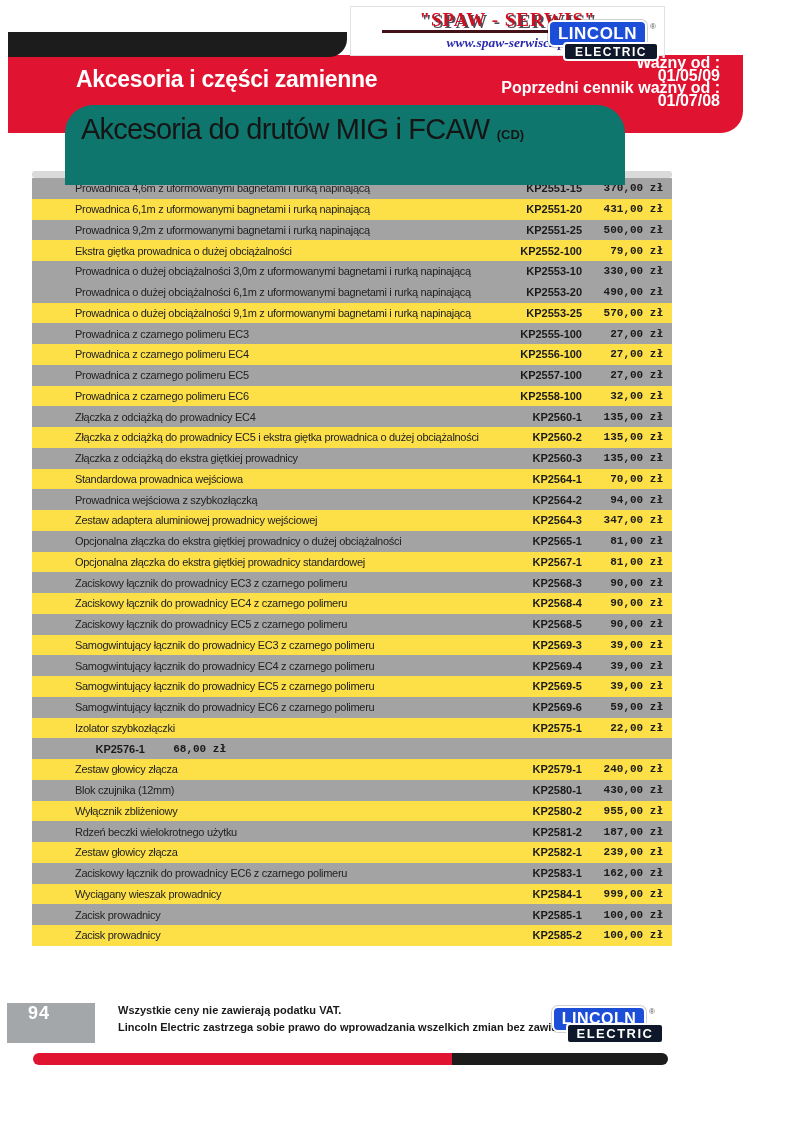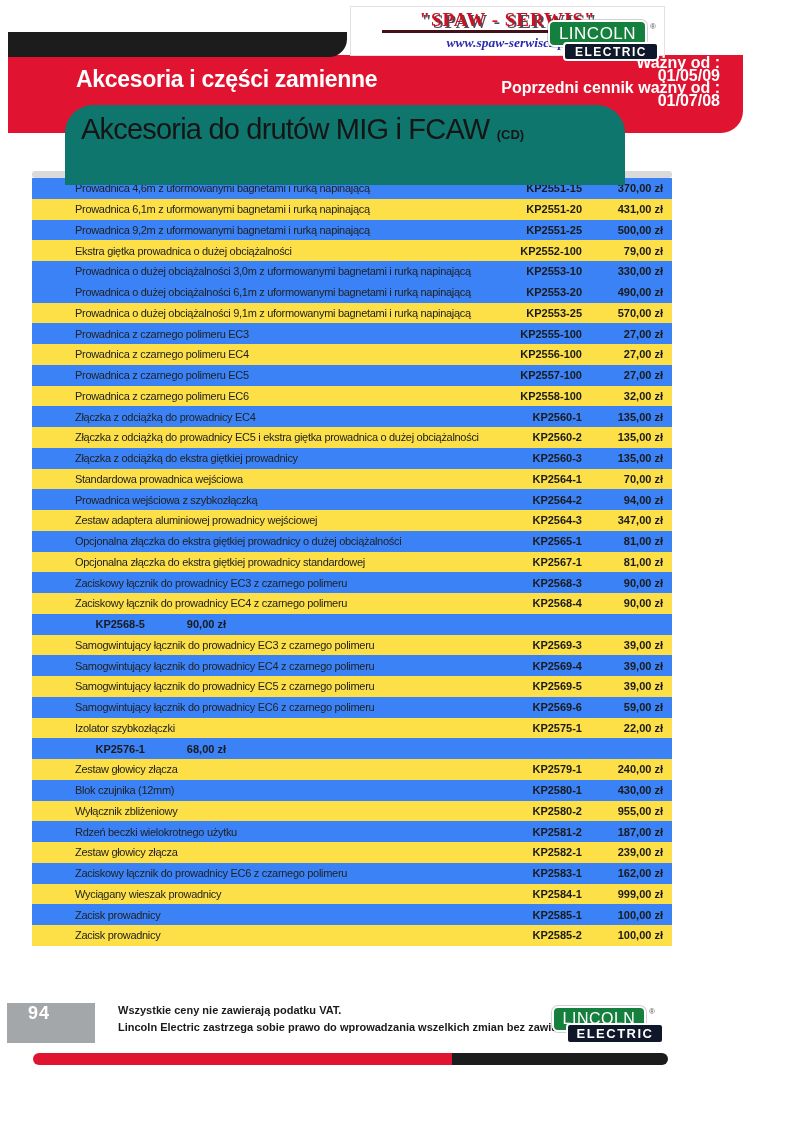--- a/index.html
+++ b/index.html
@@ -18,44 +18,44 @@
 
   .spaw-box{position:absolute;left:350px;top:6px;width:315px;height:50px;background:#fff;
             border:1px solid #e2e2e2;z-index:4;text-align:center;box-sizing:border-box;padding-top:2px;}
   .spaw-name{font-family:"Liberation Serif",serif;font-weight:bold;font-size:19px;
              color:#cf1020;text-shadow:2px 2px 0 rgba(45,45,60,0.85);letter-spacing:1px;}
   .spaw-underline{width:252px;height:3px;background:#44101a;margin:0 auto;margin-top:-1px;}
   .spaw-url{font-family:"Liberation Serif",serif;font-style:italic;font-weight:bold;
             font-size:13.5px;color:#2a2aae;margin-top:2px;display:inline-block;}
 
   .lincoln-logo{position:absolute;z-index:6;}
-  .lincoln-black{position:absolute;background:#15803d;color:#fff;font-weight:normal;
+  .lincoln-black{position:absolute;background:#1d4ed8;color:#fff;font-weight:bold;
                  border:2px solid #fff;border-radius:6px;display:flex;align-items:center;
                  justify-content:center;box-shadow:0 0 0 1px rgba(0,0,0,0.18);letter-spacing:0.5px;}
   .lincoln-red{position:absolute;background:#0f172a;color:#fff;font-weight:bold;
                border:2px solid #fff;border-radius:4px;display:flex;align-items:center;
                justify-content:center;letter-spacing:1.5px;}
   .reg-mark{position:absolute;font-size:8px;color:#555;}
 
   .title-panel{position:absolute;left:65px;top:105px;width:560px;height:80px;background:#0f766e;
                border-radius:28px 28px 0 0;z-index:3;}
   .section-title{position:absolute;left:16px;top:8px;font-size:29px;letter-spacing:-0.8px;
                  color:#151515;white-space:nowrap;}
   .section-suffix{font-size:13px;font-weight:bold;letter-spacing:0;}
 
   
   .separator-bar{position:absolute;left:32px;top:171px;width:640px;height:7px;
                  background:#DADADA;border-radius:3px;}
   .price-table{position:absolute;left:32px;top:178px;width:640px;}
   .t-row{display:flex;align-items:center;height:20.75px;box-sizing:border-box;
-         padding-left:43px;padding-right:9px;background:#3b82f6;}
+         padding-left:43px;padding-right:9px;background:#a3a3a3;}
   .t-row.shaded{background:#fde047;}
   .t-name{flex:1;font-size:11px;letter-spacing:-0.3px;white-space:nowrap;overflow:hidden;color:#222;}
   .t-code{width:70px;text-align:right;font-size:11px;font-weight:bold;white-space:nowrap;color:#1a1a1a;}
-  .t-price{width:81px;text-align:right;font-size:11px;font-weight:bold;white-space:nowrap;color:#1a1a1a;}
+  .t-price{width:81px;text-align:right;font-size:11px;font-weight:bold;white-space:nowrap;color:#1a1a1a;font-family:Liberation Mono, monospace;}
 
   
   .page-num-box{position:absolute;left:7px;top:1003px;width:88px;height:40px;background:#A4A7A9;
                 display:flex;align-items:flex-start;justify-content:center;}
   .page-num{color:#fff;font-size:18px;font-weight:bold;letter-spacing:1px;margin-right:24px;}
   .footer-notes{position:absolute;left:118px;top:1002px;font-size:11px;font-weight:bold;
                 line-height:17px;color:#1a1a1a;}
   .bottom-bar{position:absolute;left:33px;top:1053px;width:635px;height:12px;border-radius:7px;
               background:linear-gradient(90deg,#E01330 0%,#E01330 66%,#1C1C1C 66%,#1C1C1C 100%);}
 </style>
@@ -195,20 +195,21 @@
         <span class="t-name">Zaciskowy łącznik do prowadnicy EC3 z czarnego polimeru</span>
         <span class="t-code">KP2568-3</span>
         <span class="t-price">90,00 zł</span>
       </div>
       <div class="t-row shaded">
         <span class="t-name">Zaciskowy łącznik do prowadnicy EC4 z czarnego polimeru</span>
         <span class="t-code">KP2568-4</span>
         <span class="t-price">90,00 zł</span>
       </div>
       <div class="t-row">
+        <span class="t-name">Zaciskowy łącznik do prowadnicy EC5 z czarnego polimeru</span>
         <span class="t-code">KP2568-5</span>
         <span class="t-price">90,00 zł</span>
       </div>
       <div class="t-row shaded">
         <span class="t-name">Samogwintujący łącznik do prowadnicy EC3 z czarnego polimeru</span>
         <span class="t-code">KP2569-3</span>
         <span class="t-price">39,00 zł</span>
       </div>
       <div class="t-row">
         <span class="t-name">Samogwintujący łącznik do prowadnicy EC4 z czarnego polimeru</span>

